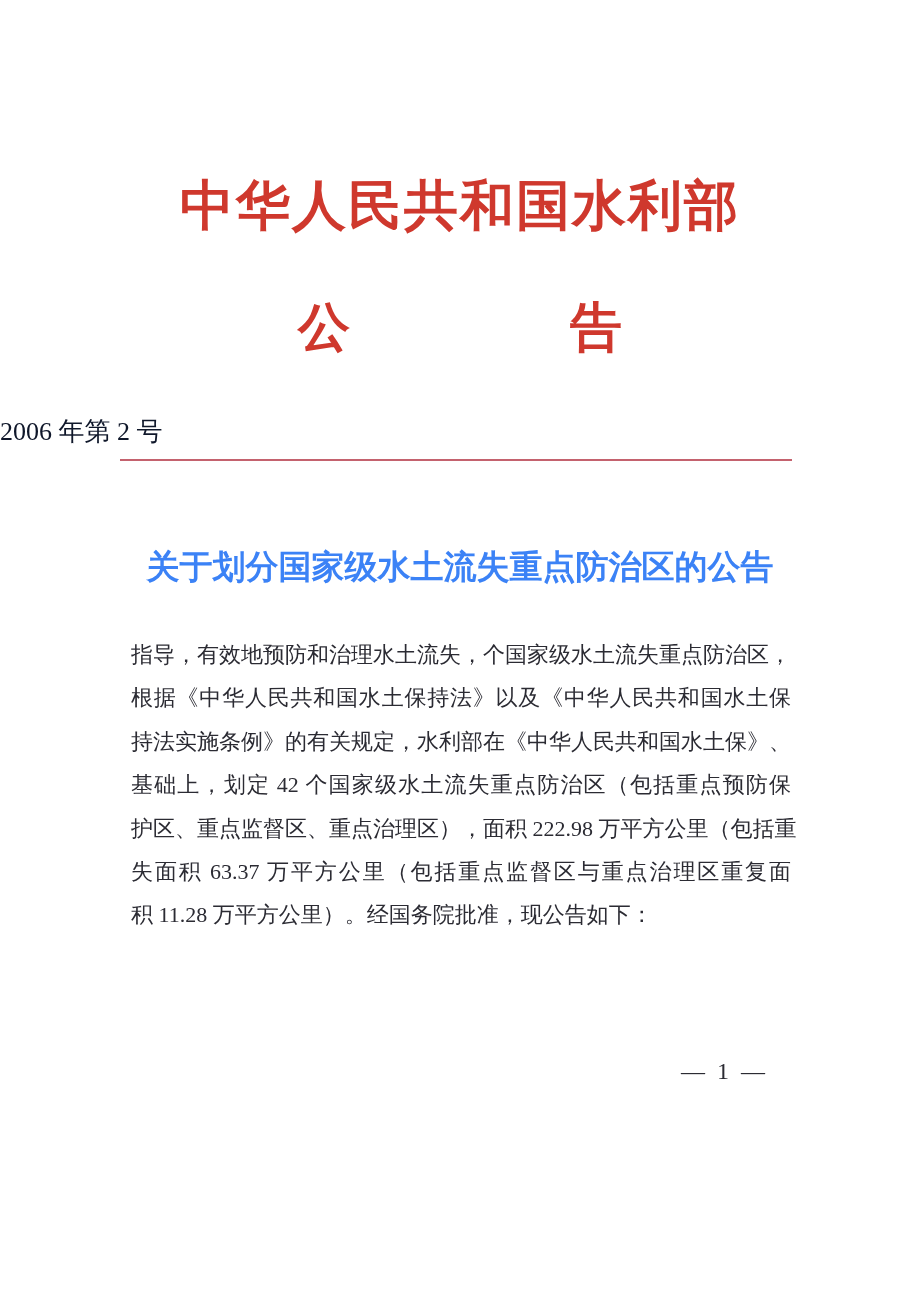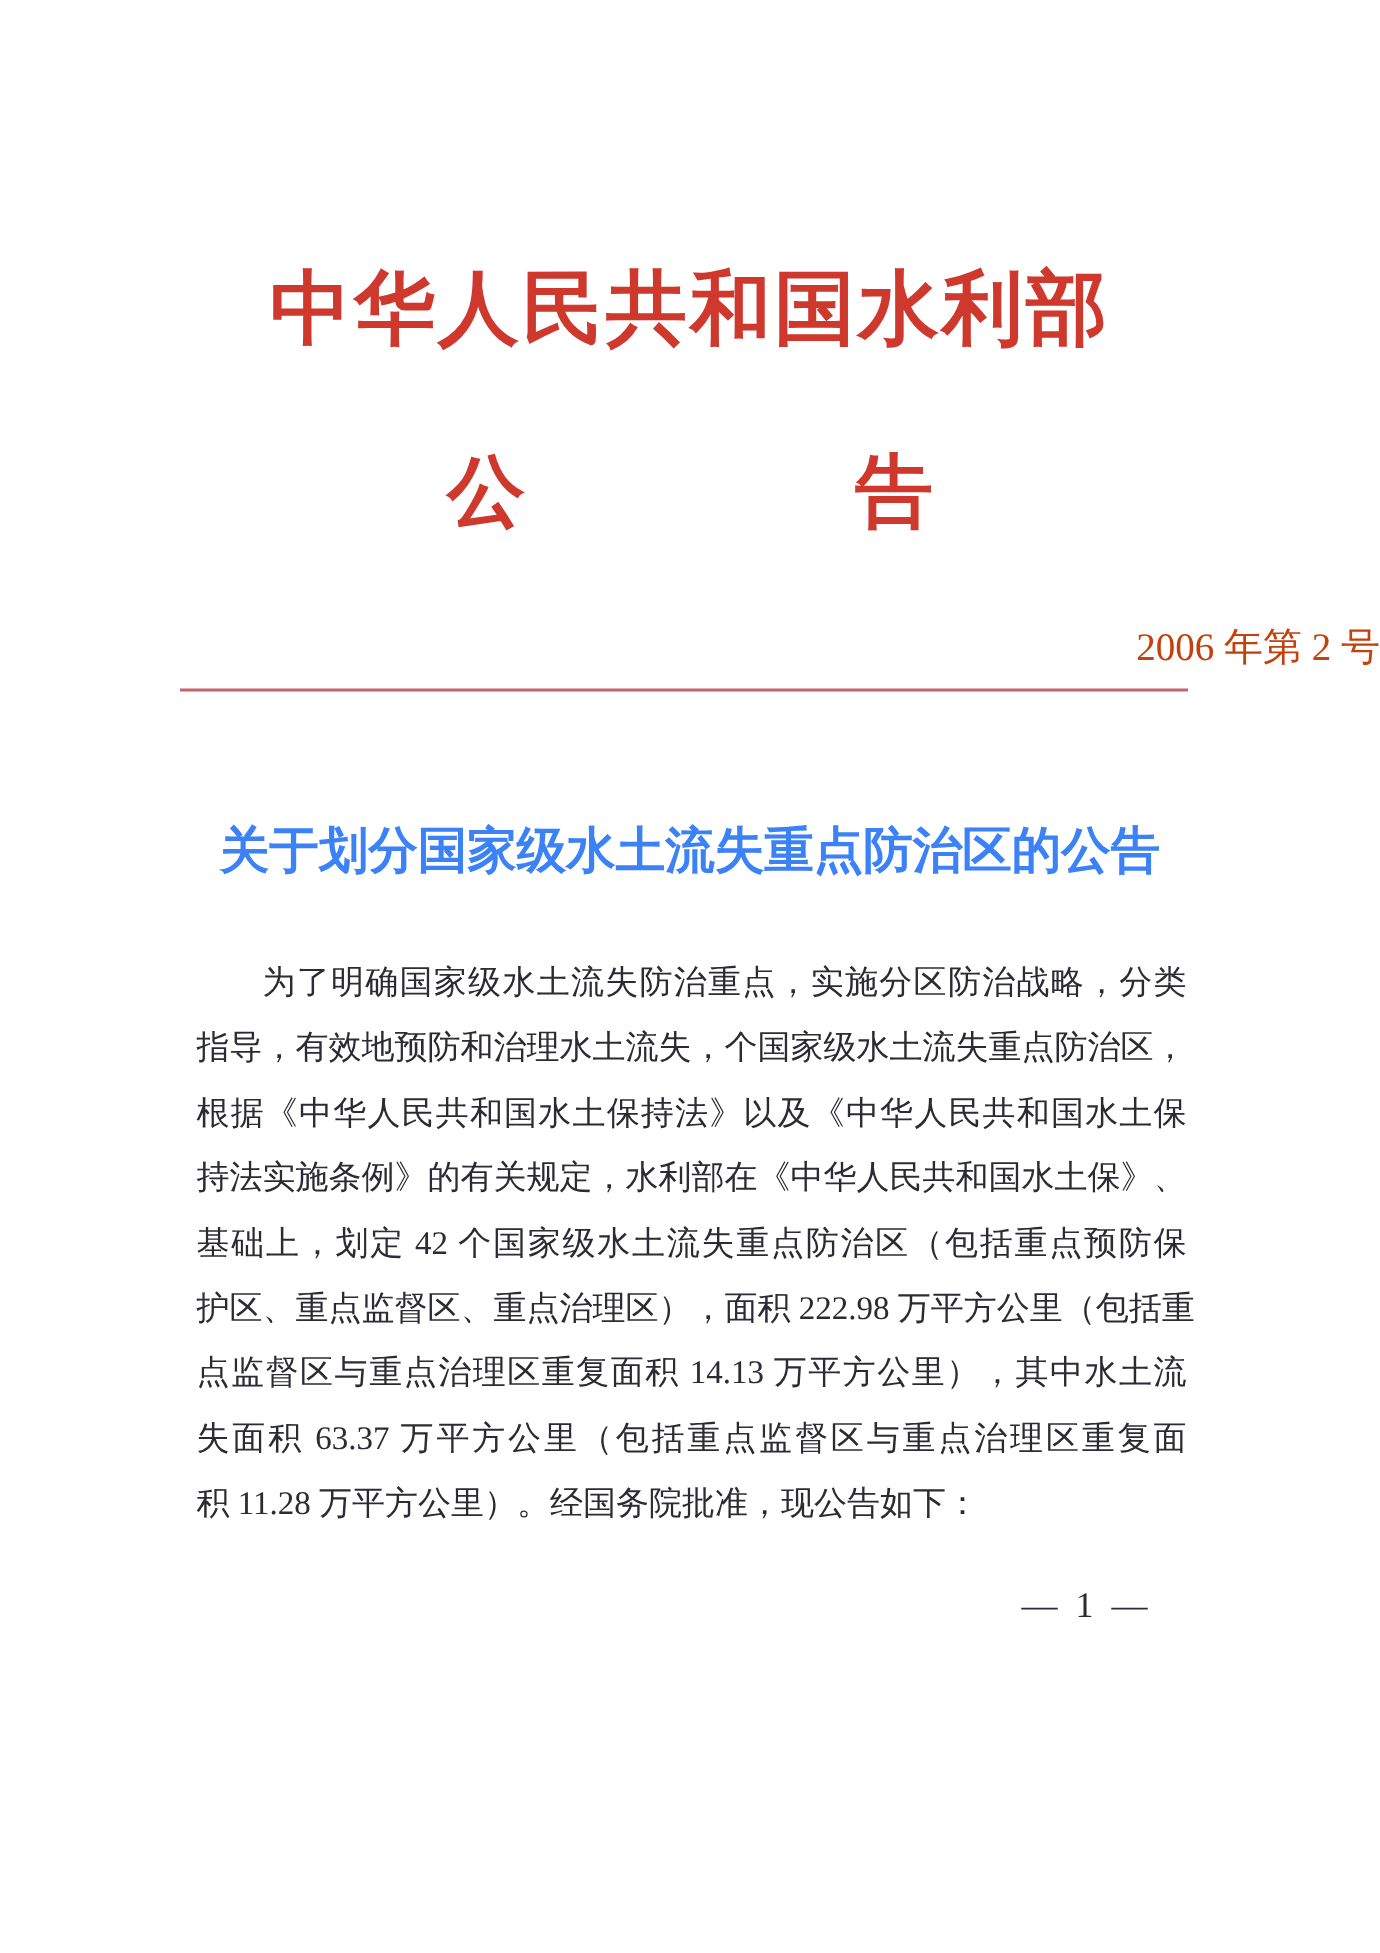--- a/index.html
+++ b/index.html
@@ -37,23 +37,23 @@
     gap: 220px;
     font-size: 52px;
     font-weight: bold;
     color: #cf382d;
   }
   .issue-number {
     position: absolute;
     top: 414px;
     left: 0;
     width: 100%;
-    text-align: right;
+    text-align: left;
     font-size: 26px;
-    color: #c2410c;
+    color: #0f172a;
     white-space: nowrap;
   }
   .red-divider {
     position: absolute;
     top: 459px;
     left: 120px;
     width: 672px;
     height: 2px;
     background: #c4626e;
   }
@@ -113,26 +113,24 @@
     <span>告</span>
   </div>
 
   <div class="issue-number">2006 年第 2 号</div>
 
   <div class="red-divider"></div>
 
   <div class="doc-title">关于划分国家级水土流失重点防治区的公告</div>
 
   <div class="doc-body">
-    <div class="body-line first">为了明确国家级水土流失防治重点，实施分区防治战略，分类</div>
     <div class="body-line">指导，有效地预防和治理水土流失，个国家级水土流失重点防治区，</div>
     <div class="body-line">根据《中华人民共和国水土保持法》以及《中华人民共和国水土保</div>
     <div class="body-line">持法实施条例》的有关规定，水利部在《中华人民共和国水土保》、</div>
     <div class="body-line">基础上，划定 42 个国家级水土流失重点防治区（包括重点预防保</div>
     <div class="body-line">护区、重点监督区、重点治理区），面积 222.98 万平方公里（包括重</div>
-    <div class="body-line">点监督区与重点治理区重复面积 14.13 万平方公里），其中水土流</div>
     <div class="body-line">失面积 63.37 万平方公里（包括重点监督区与重点治理区重复面</div>
     <div class="body-line last">积 11.28 万平方公里）。经国务院批准，现公告如下：</div>
   </div>
 
   <div class="page-number">— 1 —</div>
 
 </div>
 
 </body></html>

